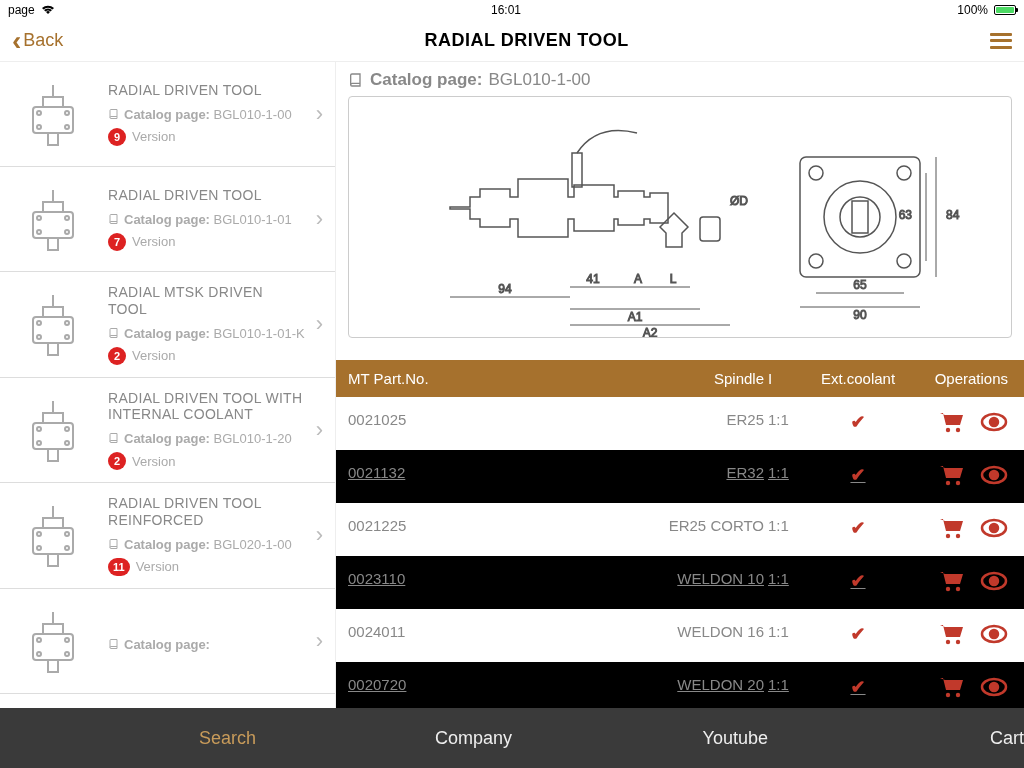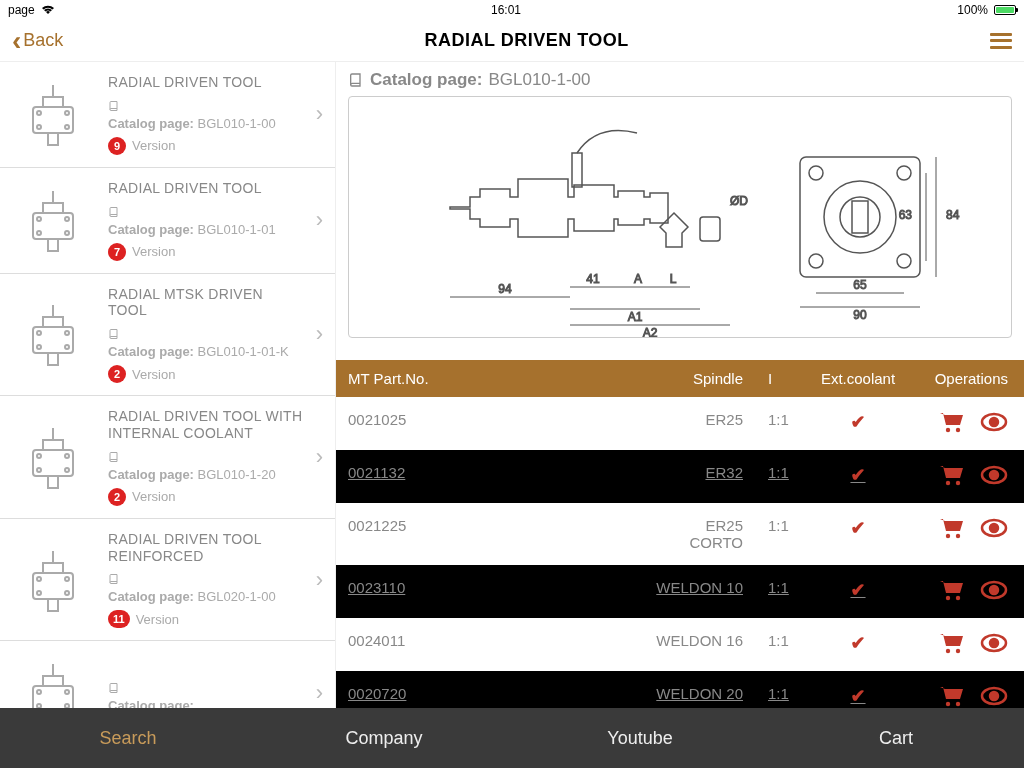--- a/index.html
+++ b/index.html
@@ -26,21 +26,21 @@
 .body { display:flex; height:646px; }
 .sidebar { width:336px; overflow:hidden; border-right:1px solid #eee; }
 .main { flex:1; overflow:hidden; display:flex; flex-direction:column; }
 
 
 .sb-item { display:flex; align-items:center; gap:10px; padding:12px 8px 12px 8px; border-bottom:1px solid #ddd; position:relative; }
 .sb-thumb { width:90px; height:80px; display:flex; align-items:center; justify-content:center; color:#999; }
 .sb-thumb svg { width:70px; height:70px; }
 .sb-txt { flex:1; min-width:0; }
 .sb-name { font-size:14px; font-weight:400; color:#888; letter-spacing:0.3px; line-height:1.2; }
-.sb-cat { font-size:13px; color:#aaa; margin-top:8px; display:flex; align-items:flex-start; gap:4px;flex-direction:column; }
+.sb-cat { font-size:13px; color:#aaa; margin-top:8px; display:flex; align-items:flex-start; gap:4px; }
 .sb-cat .lbl { font-weight:600; }
 .sb-ver { margin-top:6px; display:flex; align-items:center; gap:6px; font-size:13px; color:#aaa; }
 .badge { display:inline-flex; align-items:center; justify-content:center; min-width:18px; height:18px; padding:0 5px; border-radius:9px; background:#d22; color:#fff; font-size:11px; font-weight:700; }
 .sb-chev { color:#bbb; font-size:22px; padding-right:4px; }
 .book-icon { width:12px; height:12px; flex-shrink:0; margin-top:1px; }
 
 
 .cat-head { padding:8px 12px 6px; font-size:17px; color:#888; display:flex; align-items:center; gap:6px; }
 .cat-head .lbl { font-weight:700; }
 .cat-head svg { width:16px; height:16px; }
@@ -48,32 +48,32 @@
 
 .diagram { margin:0 12px; border:1px solid #ccc; border-radius:4px; height:260px; display:flex; align-items:center; justify-content:center; background:#fff; }
 .diagram svg { width:640px; height:240px; }
 
 
 .tbl { margin-top:22px; }
 .tbl-head { background:#a6712d; color:#fff; display:flex; align-items:center; padding:10px 12px; font-size:15px; }
 .tbl-row { display:flex; padding:14px 12px; font-size:15px; color:#888; }
 .tbl-row.alt { background:#000000;text-decoration:underline; }
 .col-part { flex:0 0 300px; }
-.col-spindle { flex:0 0 120px; text-align:right; padding-right:25px; }
+.col-spindle { flex:0 0 120px; text-align:right; padding-right:4px; }
 .col-i { flex:0 0 50px; text-align:left; }
 .col-ext { flex:0 0 80px; text-align:center; }
 .col-ops { flex:1; display:flex; justify-content:flex-end; gap:14px; padding-right:4px; }
 .tbl-head .col-ops { justify-content:flex-end; gap:0; }
 .check { color:#c1392b; font-size:18px; font-weight:bold; }
 .op-ic { color:#c1392b; }
 .cart-ic svg, .eye-ic svg { width:28px; height:22px; }
 
 
 .tabbar { position:absolute; left:0; right:0; bottom:0; height:60px; background:#3a3a3a; display:flex; align-items:center; }
-.tab { flex:1; text-align:center; color:#eee; font-size:18px; font-weight:300; }
+.tab { flex:1; text-align:right; color:#eee; font-size:18px; font-weight:300; }
 .tab.active { color:#c89b5a; }
 </style>
 </head>
 <body>
 
 <div class="status-bar">
   <div class="status-left">
     <span>page</span>
     <svg class="wifi-icon" viewBox="0 0 14 10">
         <path d="M7 9 L5 7 A3 3 0 0 1 9 7 Z M3 5 A6 6 0 0 1 11 5 L9.5 6.5 A4 4 0 0 0 4.5 6.5 Z M1 3 A9 9 0 0 1 13 3 L11.5 4.5 A7 7 0 0 0 2.5 4.5 Z" fill="#000"></path>

